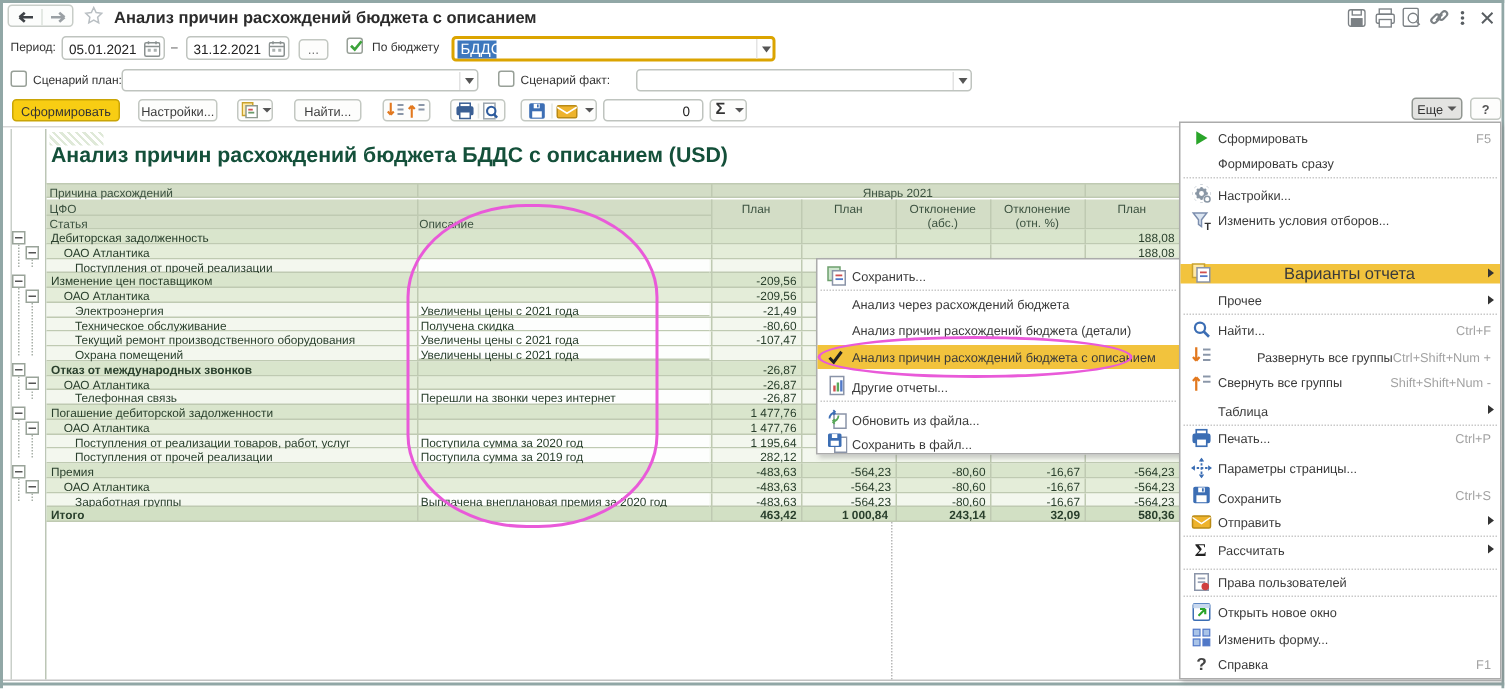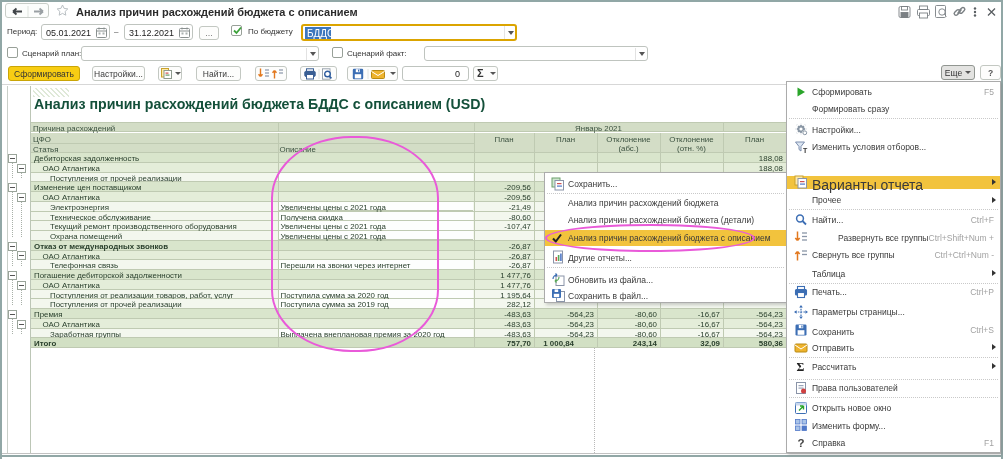--- a/index.html
+++ b/index.html
@@ -411,22 +411,22 @@
 <div class="abs" style="left:723px;top:329.5px;width:60px;text-align:right;font-size:7.9px;color:#293f2c;">-564,23</div>
 <div class="abs" style="left:31px;top:338.25px;width:970px;height:9.75px;background:#d2e0c4;border-bottom:1px solid #bfcab2;"></div>
 <div class="abs" style="left:34px;top:339.25px;font-size:7.9px;color:#293f2c;font-weight:bold;white-space:nowrap;">Итого</div>
 <div class="abs" style="left:277.5px;top:338.25px;width:1px;height:9.75px;background:#bfcab2;"></div>
 <div class="abs" style="left:474px;top:338.25px;width:1px;height:9.75px;background:#bfcab2;"></div>
 <div class="abs" style="left:534px;top:338.25px;width:1px;height:9.75px;background:#bfcab2;"></div>
 <div class="abs" style="left:597px;top:338.25px;width:1px;height:9.75px;background:#bfcab2;"></div>
 <div class="abs" style="left:660px;top:338.25px;width:1px;height:9.75px;background:#bfcab2;"></div>
 <div class="abs" style="left:723px;top:338.25px;width:1px;height:9.75px;background:#bfcab2;"></div>
 <div class="abs" style="left:786px;top:338.25px;width:1px;height:9.75px;background:#bfcab2;"></div>
-<div class="abs" style="left:474px;top:339.25px;width:57px;text-align:right;font-size:7.9px;color:#293f2c;font-weight:bold;">757,70</div>
-<div class="abs" style="left:534px;top:339.25px;width:40px;text-align:right;font-size:7.9px;color:#293f2c;font-weight:bold;">1 000,84</div>
+<div class="abs" style="left:474px;top:339.25px;width:57px;text-align:right;font-size:7.9px;color:#293f2c;font-weight:bold;">463,42</div>
+<div class="abs" style="left:534px;top:339.25px;width:58px;text-align:right;font-size:7.9px;color:#293f2c;font-weight:bold;">1 000,84</div>
 <div class="abs" style="left:597px;top:339.25px;width:60px;text-align:right;font-size:7.9px;color:#293f2c;font-weight:bold;">243,14</div>
 <div class="abs" style="left:660px;top:339.25px;width:60px;text-align:right;font-size:7.9px;color:#293f2c;font-weight:bold;">32,09</div>
 <div class="abs" style="left:723px;top:339.25px;width:60px;text-align:right;font-size:7.9px;color:#293f2c;font-weight:bold;">580,36</div>
 <div class="abs" style="left:8px;top:153.8px;width:9px;height:9px;background:#fff;border:1px solid #9aa49a;"></div>
 <div class="abs" style="left:10px;top:157.8px;width:5px;height:1px;background:#555;"></div>
 <div class="abs" style="left:12px;top:163.0px;width:1px;height:15.25px;border-left:1px dotted #a8b0a8;"></div>
 <div class="abs" style="left:17px;top:163.55px;width:9px;height:9px;background:#fff;border:1px solid #9aa49a;"></div>
 <div class="abs" style="left:19px;top:167.55px;width:5px;height:1px;background:#555;"></div>
 <div class="abs" style="left:21px;top:172.75px;width:1px;height:5.5px;border-left:1px dotted #a8b0a8;"></div>
 <div class="abs" style="left:8px;top:183.05px;width:9px;height:9px;background:#fff;border:1px solid #9aa49a;"></div>
@@ -458,21 +458,21 @@
 <div class="abs" style="left:271px;top:136px;width:168px;height:216px;border:2.6px solid #e95ad9;border-radius:80px/62px;"></div>
 <div class="abs" style="left:543.5px;top:172.4px;width:243px;height:131px;background:#fff;border:1px solid #ababab;box-shadow:2px 2px 3px rgba(120,120,120,0.35);"></div>
 <div class="abs" style="left:550.5px;top:176.7px;width:14px;height:14px;"><svg width="14" height="14" viewBox="0 0 14 14">
       <rect x="1" y="1" width="8" height="9" fill="#cfe6cf" stroke="#6da06d"></rect>
       <rect x="4" y="3.5" width="8.5" height="9.5" fill="#fff" stroke="#8a94a8"></rect>
       <rect x="6" y="6" width="4.5" height="1.2" fill="#d05050"></rect>
       <rect x="6" y="8.5" width="5" height="1.2" fill="#5078c8"></rect>
     </svg></div>
 <div class="abs" style="left:568.0px;top:178.89999999999998px;font-size:8.5px;color:#3a3a3a;white-space:nowrap;">Сохранить...</div>
 <div class="sep" style="left:546.5px;width:237px;top:192.9px;"></div>
-<div class="abs" style="left:568.0px;top:198.0px;font-size:8.5px;color:#3a3a3a;white-space:nowrap;">Анализ причин расхождений бюджета</div>
+<div class="abs" style="left:568.0px;top:198.0px;font-size:8.5px;color:#3a3a3a;white-space:nowrap;">Анализ через расхождений бюджета</div>
 <div class="abs" style="left:568.0px;top:215.39999999999998px;font-size:8.5px;color:#3a3a3a;white-space:nowrap;">Анализ причин расхождений бюджета (детали)</div>
 <div class="abs" style="left:544.5px;top:229.6px;width:241px;height:16.8px;background:#f2c33d;"></div>
 <svg class="abs" style="left:550.5px;top:232.0px;" width="12" height="12" viewBox="0 0 12 12">
     <path d="M2 6.5 4.8 9.5 10 2.5" stroke="#222" stroke-width="2" fill="none"></path>
   </svg>
 <div class="abs" style="left:568.0px;top:233.2px;font-size:8.5px;color:#3a3a3a;white-space:nowrap;">Анализ причин расхождений бюджета с описанием</div>
 <div class="abs" style="left:550.5px;top:250.39999999999998px;width:14px;height:14px;"><svg width="14" height="14" viewBox="0 0 14 14">
       <rect x="2.5" y="1" width="9" height="12" fill="#fff" stroke="#8a94a8"></rect>
       <rect x="4.5" y="7" width="1.6" height="4" fill="#d05050"></rect>
       <rect x="6.8" y="5" width="1.6" height="6" fill="#58a858"></rect>
@@ -524,21 +524,21 @@
     </svg></div>
 <div class="abs" style="left:812px;top:142.2px;font-size:8.5px;color:#3a3a3a;white-space:nowrap;">Изменить условия отборов...</div>
 <div class="abs" style="left:812px;top:159.7px;font-size:8.5px;color:#3a3a3a;white-space:nowrap;margin-top:16px;">Стандартные настройки</div>
 <div class="abs" style="left:787px;top:175.6px;width:213px;height:13.2px;background:#f2c33d;"></div>
 <div class="abs" style="left:794px;top:175.2px;width:14px;height:14px;"><svg width="14" height="14" viewBox="0 0 14 14">
       <rect x="1" y="1" width="8" height="9" fill="#ffe9a8" stroke="#c9a22c"></rect>
       <rect x="4" y="3.5" width="8.5" height="9.5" fill="#fff" stroke="#8a94a8"></rect>
       <rect x="6" y="6" width="4.5" height="1.2" fill="#d05050"></rect>
       <rect x="6" y="8.5" width="5" height="1.2" fill="#5078c8"></rect>
     </svg></div>
-<div class="abs" style="left:812px;top:177.39999999999998px;font-size:14px;color:#3a3a3a;white-space:nowrap;">Варианты отчета</div>
+<div class="abs" style="left:856px;top:177.39999999999998px;font-size:11px;color:#3a3a3a;white-space:nowrap;">Варианты отчета</div>
 <div class="abs" style="left:992px;top:178.7px;width:0;height:0;border-left:4.5px solid #333;border-top:3.5px solid transparent;border-bottom:3.5px solid transparent;"></div>
 <div class="abs" style="left:812px;top:195.2px;font-size:8.5px;color:#3a3a3a;white-space:nowrap;">Прочее</div>
 <div class="abs" style="left:992px;top:196.5px;width:0;height:0;border-left:4.5px solid #333;border-top:3.5px solid transparent;border-bottom:3.5px solid transparent;"></div>
 <div class="sep" style="left:789px;width:209px;top:208.7px;"></div>
 <div class="abs" style="left:794px;top:213.0px;width:14px;height:14px;"><svg width="14" height="14" viewBox="0 0 14 14">
       <circle cx="6" cy="5.5" r="3.4" fill="none" stroke="#3c6eb4" stroke-width="1.5"></circle>
       <line x1="8.5" y1="8" x2="12" y2="11.5" stroke="#3c6eb4" stroke-width="1.8"></line>
     </svg></div>
 <div class="abs" style="left:812px;top:215.2px;font-size:8.5px;color:#3a3a3a;white-space:nowrap;">Найти...</div>
 <div class="abs" style="left:786px;top:215.4px;width:208px;text-align:right;font-size:8.5px;color:#a2a2a2;">Ctrl+F</div>
@@ -557,21 +557,21 @@
 <div class="abs" style="left:794px;top:248.0px;width:14px;height:14px;"><svg width="14" height="14" viewBox="0 0 14 14">
       <g stroke="#e2781e" stroke-width="1.5" fill="none">
         <path d="M3.5 12.5v-9M3.5 3.5 1.3 6M3.5 3.5 5.7 6"></path>
       </g>
       <g stroke="#8a96a8" stroke-width="1.3">
         <line x1="8" y1="3" x2="13" y2="3"></line>
         <line x1="8" y1="6.5" x2="13" y2="6.5"></line>
       </g>
     </svg></div>
 <div class="abs" style="left:812px;top:250.2px;font-size:8.5px;color:#3a3a3a;white-space:nowrap;">Свернуть все группы</div>
-<div class="abs" style="left:786px;top:250.4px;width:208px;text-align:right;font-size:8.5px;color:#a2a2a2;">Ctrl+Ctrl+Num -</div>
+<div class="abs" style="left:786px;top:250.4px;width:208px;text-align:right;font-size:8.5px;color:#a2a2a2;">Shift+Shift+Num -</div>
 <div class="abs" style="left:812px;top:268.7px;font-size:8.5px;color:#3a3a3a;white-space:nowrap;">Таблица</div>
 <div class="abs" style="left:992px;top:270.0px;width:0;height:0;border-left:4.5px solid #333;border-top:3.5px solid transparent;border-bottom:3.5px solid transparent;"></div>
 <div class="sep" style="left:789px;width:209px;top:283.3px;"></div>
 <div class="abs" style="left:794px;top:285.0px;width:14px;height:14px;"><svg width="14" height="14" viewBox="0 0 14 14">
       <g fill="none" stroke="#3c6eb4" stroke-width="1.1">
         <rect x="3.5" y="1.5" width="7" height="3"></rect>
         <rect x="1.5" y="4.5" width="11" height="5.5" rx="1" fill="#3c6eb4"></rect>
         <rect x="3.5" y="7.5" width="7" height="5" fill="#fff"></rect>
       </g>
     </svg></div>

